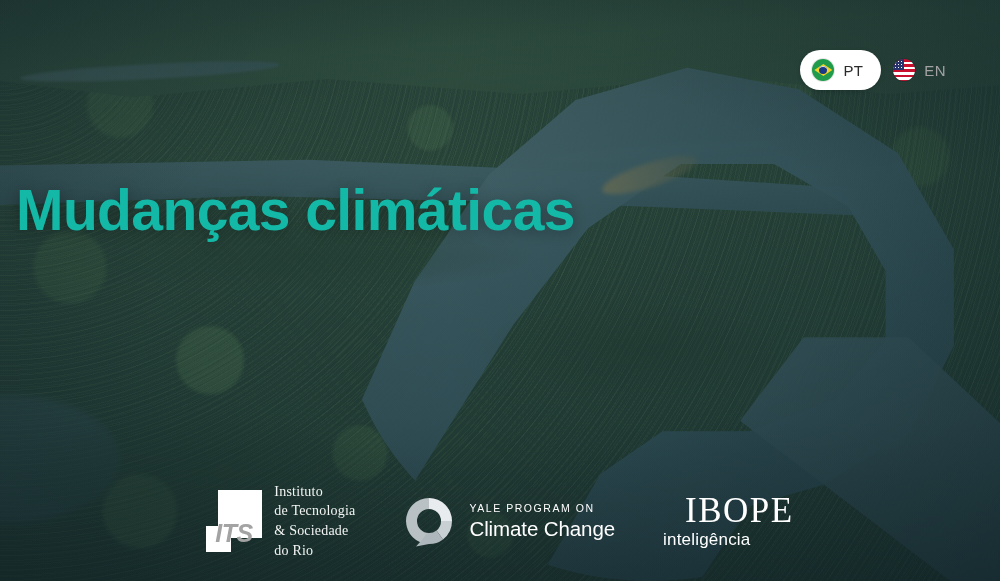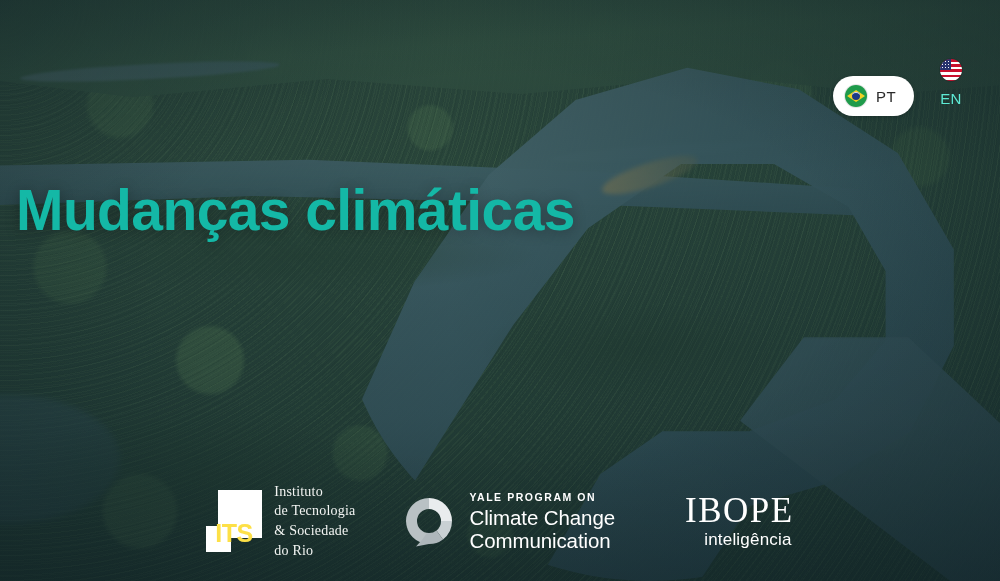--- a/index.html
+++ b/index.html
@@ -136,38 +136,38 @@
       linear-gradient(180deg, rgba(22,44,46,.46) 0%, rgba(24,46,48,.30) 30%, rgba(20,40,44,.40) 72%, rgba(16,34,38,.58) 100%),
       linear-gradient(90deg, rgba(26,50,50,.34) 0%, rgba(26,50,50,.10) 45%, rgba(22,44,48,.28) 100%);
   }
   .vignette{
     position:absolute; inset:0;
     background:radial-gradient(ellipse 82% 78% at 50% 46%, transparent 42%, rgba(12,28,32,.42) 100%);
   }
 
   
   .lang-switch{
-    position:absolute; top:50px; right:20px;
-    display:flex; align-items:flex-end; gap:14px;
+    position:absolute; top:50px; right:36px;
+    display:flex; align-items:center; gap:0;
     z-index:20;
   }
   .lang-opt{
     display:flex; align-items:center; gap:9px;
     padding:9px 18px 9px 12px;
     border-radius:999px;
     cursor:pointer;
     font-size:15px;
     letter-spacing:.4px;
   }
   .lang-opt.active{
     background:#ffffff;
     color:#2a2a2a;
     box-shadow:0 1px 4px rgba(0,0,0,.18);
   }
-  .lang-opt.inactive{ color:#5eead4;flex-direction:column; }
+  .lang-opt.inactive{ color:#a3a3a3; }
 
   .flag{
     width:22px; height:22px; border-radius:50%;
     position:relative; overflow:hidden; flex:none;
     box-shadow:0 0 0 1px rgba(0,0,0,.10);
   }
   
   .flag-br{ background:#1f9b4b; }
   .flag-br::before{
     content:""; position:absolute; left:50%; top:50%;
@@ -230,41 +230,41 @@
     position:absolute; right:0; top:0;
     width:44px; height:48px; background:#ffffff;
   }
   .its-sq-small{
     position:absolute; left:0; bottom:0;
     width:25px; height:26px; background:#ffffff;
   }
   .its-word{
     position:absolute; left:9px; bottom:6px;
     font-family:"Liberation Sans", sans-serif;
-    font-weight:700; 
+    font-weight:700; font-style:italic;
     font-size:25px; letter-spacing:-.5px;
-    color:#fde047;
+    color:#a3a3a3;
     line-height:1;
     z-index:3;
   }
   .its-text{
     color:#f2f4f2;
     font-family:"Liberation Serif", serif;
     font-size:14px;
     line-height:1.42;
     letter-spacing:.2px;
     white-space:nowrap;
   }
 
   
   .logo-yale{ display:flex; align-items:center; gap:14px; }
   .yale-mark{ width:52px; height:52px; flex:none; }
   .yale-text{ color:#ffffff; }
   .yale-kicker{
-    font-size:10.5px; font-weight:700;
+    font-size:10.5px; font-weight:400;
     letter-spacing:1.55px;
     margin-bottom:3px;
   }
   .yale-name{
     font-size:20.5px; line-height:1.13;
     font-weight:400; letter-spacing:-.1px;
   }
 
   
   .logo-ibope{ text-align:left; color:#ffffff; }
@@ -272,21 +272,20 @@
     font-family:"Liberation Serif", serif;
     font-size:35px; line-height:1;
     letter-spacing:1.5px;
     font-weight:400;
     margin-left:22px;
   }
   .ibope-sub{
     font-size:17px;
     letter-spacing:.2px;
     margin-top:2px;
-    text-align:right;
     padding-right:2px;
   }
 </style>
 </head>
 <body>
 
 <div class="hero">
 
   <div class="photo">
     <div class="canopy"></div>
@@ -342,21 +341,20 @@
       <svg class="yale-mark" viewBox="0 0 52 52">
         <path d="M26 3 A23 23 0 0 1 49 26 L38 26 A12 12 0 0 0 26 14 Z" fill="#e9ecee"></path>
         <path d="M49 26 A23 23 0 0 1 40 44.4 L33.5 35.5 A12 12 0 0 0 38 26 Z" fill="#c9d0d3"></path>
         <path d="M40 44.4 A23 23 0 0 1 26 49 L26 38 A12 12 0 0 0 33.5 35.5 Z" fill="#aeb7bb"></path>
         <path d="M26 49 A23 23 0 0 1 3 26 A23 23 0 0 1 26 3 L26 14 A12 12 0 0 0 14 26 A12 12 0 0 0 26 38 Z" fill="#b9c1c4"></path>
         <path d="M26 38 L26 49 L13 51.5 Q19 46 23.5 38.6 Z" fill="#aeb7bb"></path>
       </svg>
       <div class="yale-text">
         <div class="yale-kicker">YALE PROGRAM ON</div>
         <div class="yale-name">Climate Change</div>
-        <div class="yale-name">Communication</div>
       </div>
     </div>
 
     <div class="logo-ibope">
       <div class="ibope-word">IBOPE</div>
       <div class="ibope-sub">inteligência</div>
     </div>
 
   </div>
 </div>

